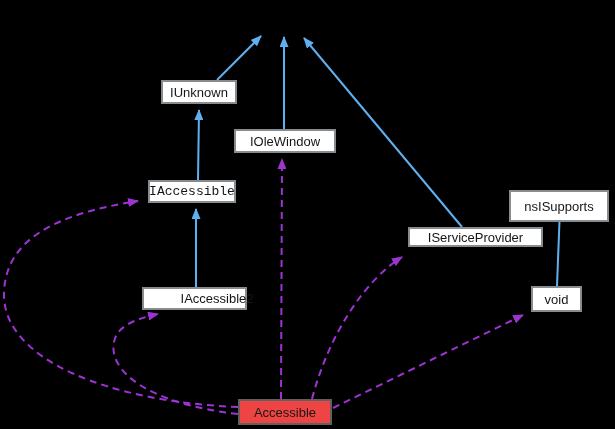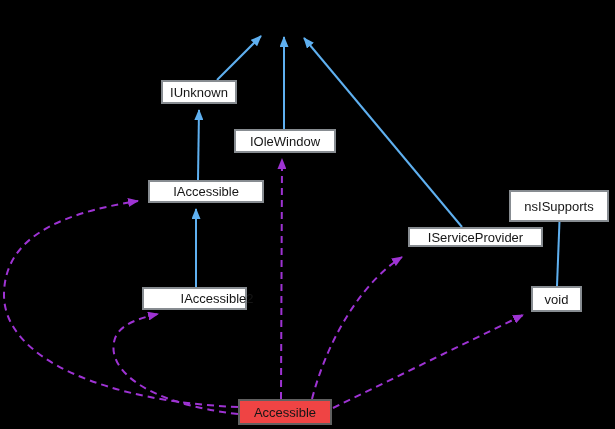--- a/index.html
+++ b/index.html
@@ -35,21 +35,21 @@
   }
   .node.current {
     background: #ef4444;
     border-color: #606060;
     cursor: default;
   }
   
   .n-iunknown        { left: 242px; top: 5px;   width: 85px;  height: 26px; }
   .n-idispatch       { left: 161px; top: 80px;  width: 76px;  height: 24px; }
   .n-iolewindow      { left: 234px; top: 129px; width: 102px; height: 24px; }
-  .n-iaccessible     { left: 148px; top: 180px; width: 116px;  height: 23px; }
+  .n-iaccessible     { left: 148px; top: 180px; width: 88px;  height: 23px; font-family: Liberation Mono, monospace; }
   .n-nsisupports     { left: 509px; top: 190px; width: 100px; height: 32px; }
   .n-iserviceprovider{ left: 408px; top: 227px; width: 135px; height: 20px; }
   .n-iaccessible2    { left: 142px; top: 287px; width: 105px; height: 23px; padding-left: 45px; }
   .n-void            { left: 531px; top: 286px; width: 51px;  height: 26px; }
   .n-accessible      { left: 238px; top: 399px; width: 94px;  height: 26px; }
 
   .edge-solid {
     fill: none;
     stroke: #5fb0f0;
     stroke-width: 2;

